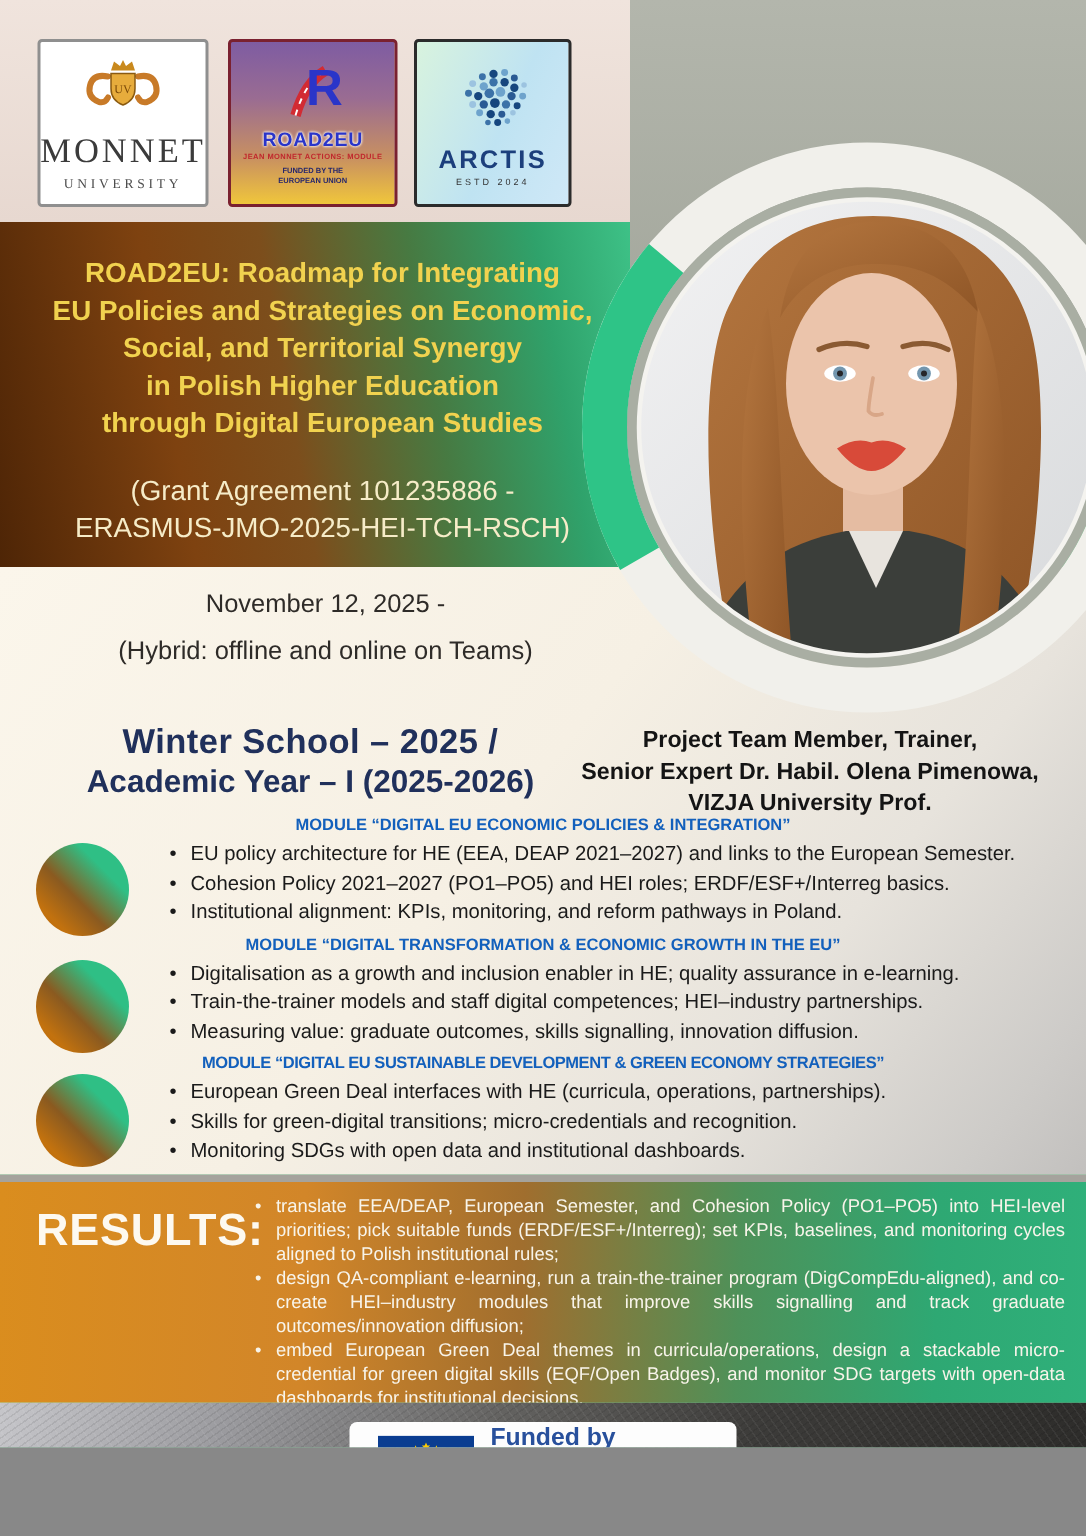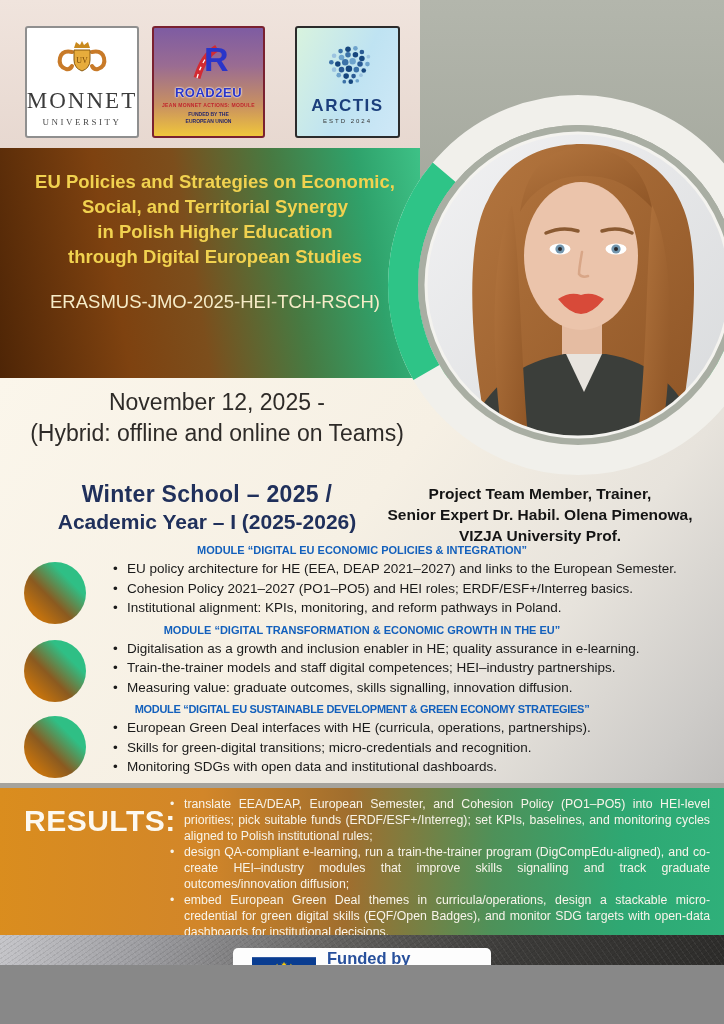--- a/index.html
+++ b/index.html
@@ -13,38 +13,38 @@
     flex-direction:column;align-items:center;justify-content:center;box-sizing:border-box;z-index:3;}
   .vizja{left:25px;width:114px;background:#fff;border:2px solid #8f8f8f;}
   .vizja-name{font-family:"Liberation Serif",serif;font-size:23px;letter-spacing:2px;color:#3b3b3b;margin-top:2px;}
   .vizja-sub{font-family:Liberation Serif, serif;font-size:9px;letter-spacing:2.5px;color:#4c4c4c;margin-top:3px;}
   .road2eu{left:152px;width:113px;background:linear-gradient(180deg,#7E5CA2 0%,#9A6C92 35%,#C99160 72%,#F0C63B 100%);
     border:2px solid #7A2130;}
   .road-name{font-size:13px;font-weight:800;color:#2A35C9;letter-spacing:.5px;
     text-shadow:0 0 2px #fff,0 0 2px #fff;margin-top:1px;}
   .road-tag1{font-size:5px;font-weight:700;color:#C0272D;margin-top:2px;letter-spacing:.3px;}
   .road-tag2{font-size:5px;font-weight:700;color:#27276B;margin-top:3px;width:58px;text-align:center;line-height:7px;}
-  .arctis{left:295px;width:105px;background:linear-gradient(115deg,#D8F3DE 0%,#BFE3F2 55%,#CFE8F7 100%);
+  .arctis{left:276px;width:105px;background:linear-gradient(115deg,#D8F3DE 0%,#BFE3F2 55%,#CFE8F7 100%);
     border:2px solid #2b2b2b;text-align:right;}
   .arctis-name{font-size:17px;font-weight:800;color:#1C3F7C;letter-spacing:1.5px;margin-top:2px;}
   .arctis-sub{font-size:6px;letter-spacing:2px;color:#333;margin-top:2px;}
 
   
   .title-block{position:absolute;left:0;top:148px;width:430px;height:230px;z-index:1;
     background:linear-gradient(80deg,#4E2506 0%,#7E4210 28%,#7C4E1C 45%,#477A42 66%,#2FA26B 84%,#40C68B 100%);}
   .title-lines{margin-top:21px;text-align:center;font-weight:800;font-size:18.5px;line-height:25px;color:#F1D24F;}
   .grant-lines{margin-top:20px;text-align:center;font-size:18.5px;line-height:25px;color:#F6ECC8;}
 
   
   .photo-panel{position:absolute;left:370px;top:0;width:354px;height:512px;z-index:2;}
 
   
   .mid-band{position:absolute;left:0;top:378px;width:100%;height:405px;
     background:linear-gradient(128deg,#FBF6EB 0%,#F6F0E4 45%,#E7E3DC 72%,#CDCBC8 92%,#C2C0BE 100%);}
-  .dates{position:absolute;left:0;top:387px;width:434px;text-align:center;font-size:23px;
+  .dates{position:absolute;left:0;top:387px;width:434px;text-align:center;font-size:17px;
     line-height:31px;color:#2E2B28;z-index:3;}
   .school{position:absolute;left:0;top:481px;width:414px;text-align:center;color:#20305B;z-index:3;}
   .school-l1{font-size:23px;font-weight:800;letter-spacing:.3px;}
   .school-l2{font-size:21px;font-weight:800;margin-top:2px;}
   .person{position:absolute;left:356px;top:483px;width:368px;text-align:center;font-weight:800;
     font-size:15.5px;line-height:21px;color:#141414;z-index:3;}
 
   .modules{position:absolute;left:0;top:541px;width:100%;z-index:3;}
   .module-title{text-align:center;font-weight:800;font-size:11px;color:#1360BC;margin:3px 0;}
   .module.m3 .module-title{letter-spacing:-.3px;}
@@ -147,26 +147,28 @@
             <circle cx="40" cy="44" r="2" fill="#6EA3CC"></circle>
         </g>
       </svg>
     </span>
     <div class="arctis-name">ARCTIS</div>
     <div class="arctis-sub">ESTD 2024</div>
   </div>
 
   <div class="title-block">
     <div class="title-lines">
+      <div>ROAD2EU: Roadmap for Integrating</div>
       <div>EU Policies and Strategies on Economic,</div>
       <div>Social, and Territorial Synergy</div>
       <div>in Polish Higher Education</div>
       <div>through Digital European Studies</div>
     </div>
     <div class="grant-lines">
+      <div>(Grant Agreement 101235886 -</div>
       <div>ERASMUS-JMO-2025-HEI-TCH-RSCH)</div>
     </div>
   </div>
 
   <svg class="photo-panel" viewBox="0 0 354 512">
     <defs>
       <linearGradient id="sageG" x1="0" y1="0" x2="0" y2="1">
         <stop offset="0" stop-color="#B3B6AC"></stop>
           <stop offset="1" stop-color="#9EA297"></stop>
       </linearGradient>

